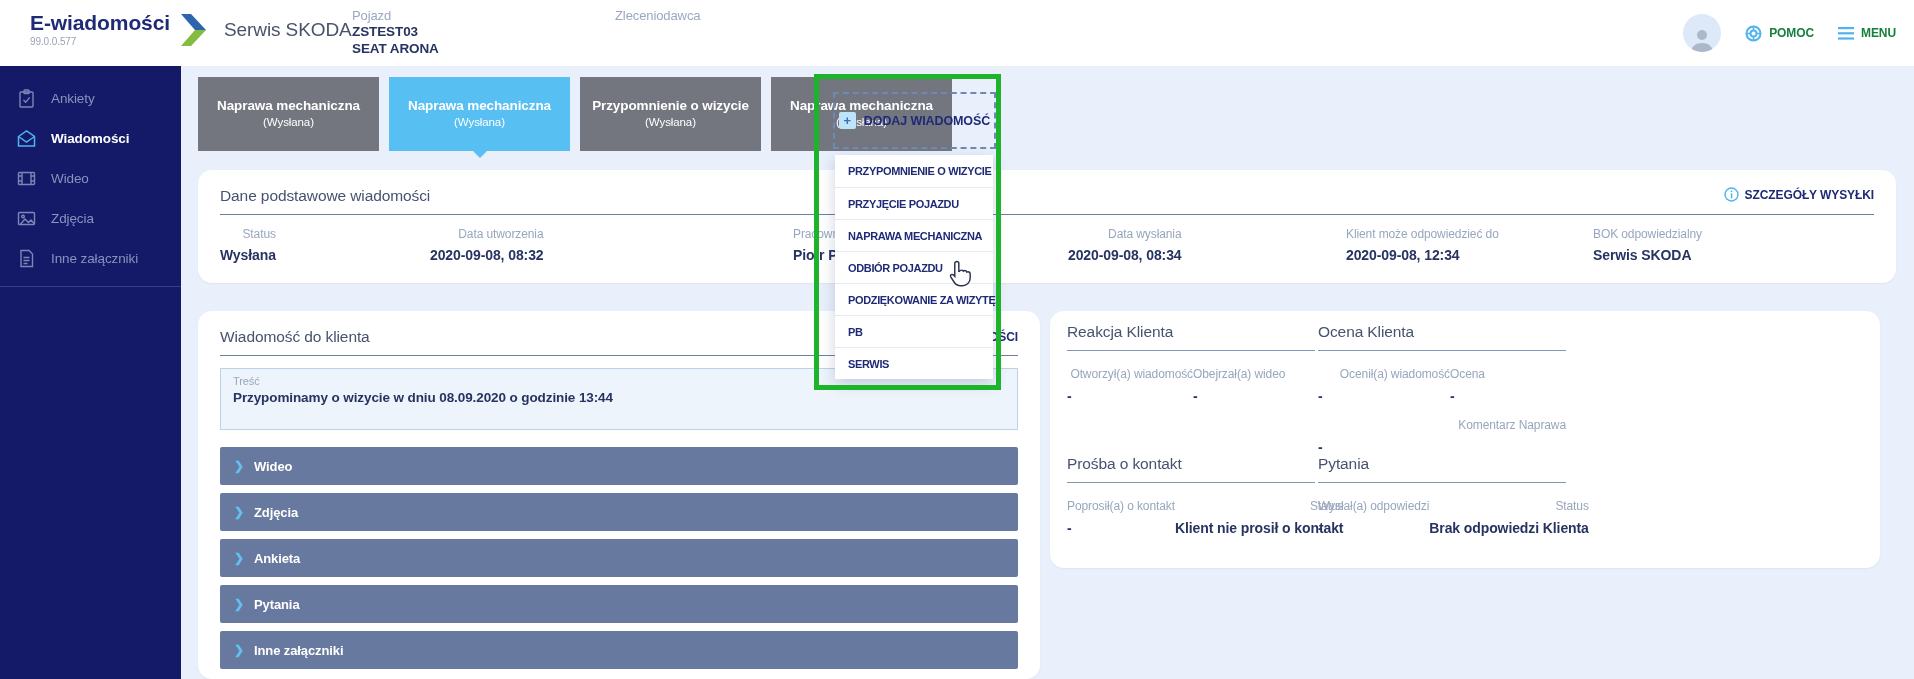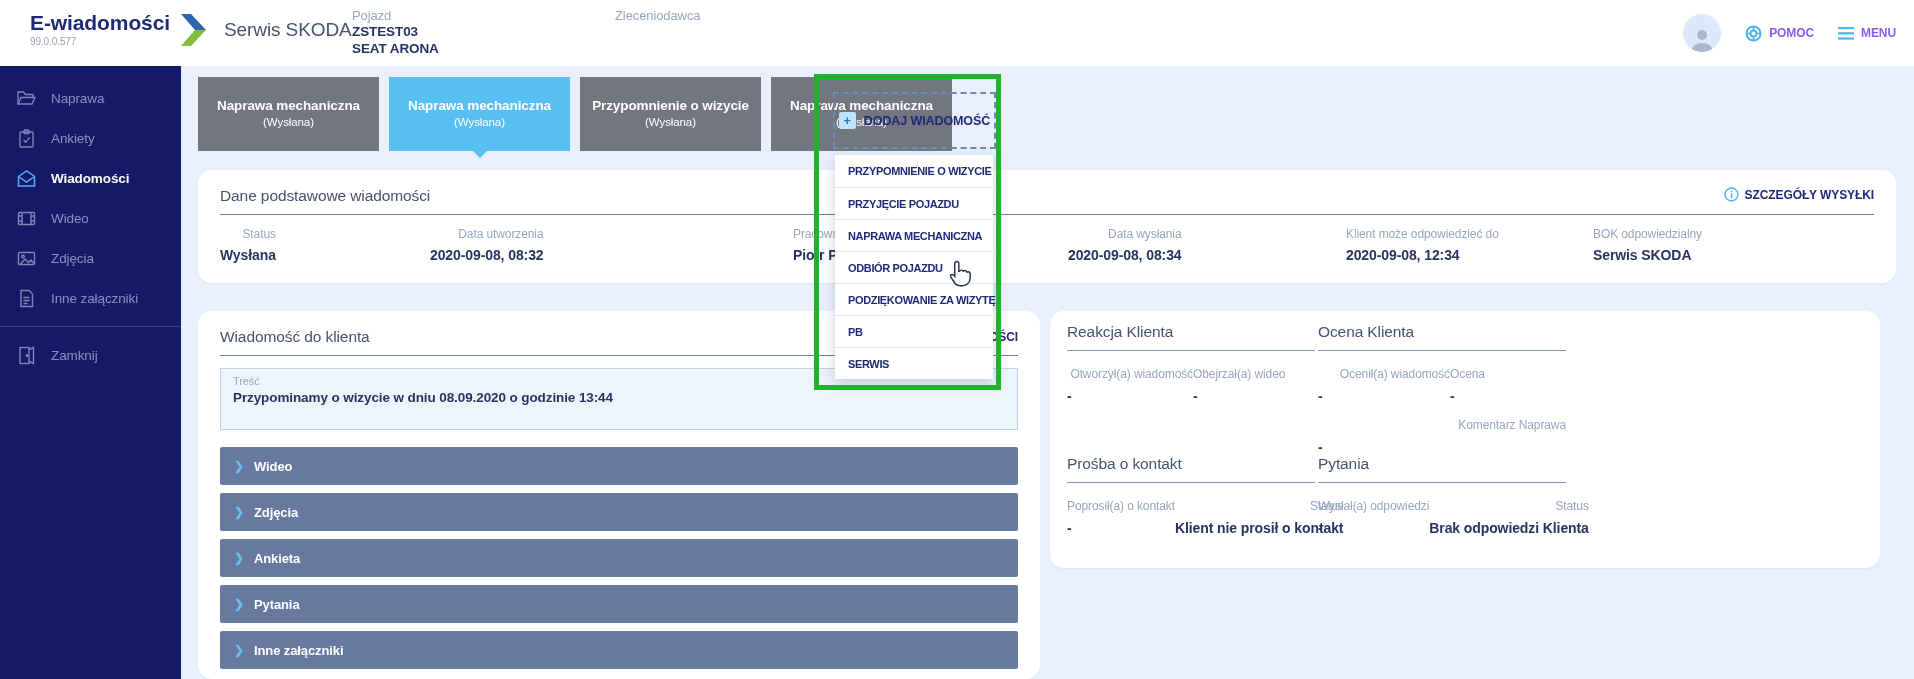--- a/index.html
+++ b/index.html
@@ -13,21 +13,21 @@
   .logo-txt { display:flex; flex-direction:column; }
   .logo-title { font-size:21px; font-weight:bold; color:#1f2a77; line-height:22px; }
   .logo-version { font-size:10px; color:#9aa3b5; margin-top:2px; }
   .logo-chevron { margin:0 14px 0 10px; }
   .logo-brand { font-size:19px; color:#49536b; }
   .hdr-col { position:absolute; top:9px; }
   .hdr-label { font-size:13px; color:#9aa8bf; line-height:14px; }
   .hdr-value { font-size:13.5px; font-weight:bold; color:#273462; line-height:17px; }
   .hdr-right { position:absolute; right:18px; top:0; height:66px; display:flex; align-items:center; gap:24px; }
   .avatar { width:38px; height:38px; border-radius:50%; background:#dde9f8; display:flex; align-items:flex-end; justify-content:center; overflow:hidden; cursor:pointer; }
-  .hdr-btn { display:flex; align-items:center; gap:7px; font-size:12px; font-weight:bold; color:#8b5cf6; cursor:pointer; }
+  .hdr-btn { display:flex; align-items:center; gap:7px; font-size:12px; font-weight:bold; color:#15803d; cursor:pointer; }
 
   
   .sidebar { position:absolute; left:0; top:66px; width:181px; height:613px; background:#141a68; padding-top:12px; z-index:4; }
   .sb-item { display:flex; align-items:center; height:40px; padding-left:16px; gap:14px; color:#8b91bd; cursor:pointer; }
   .sb-item .sb-icon { color:#7d86b5; display:flex; }
   .sb-item.active { color:#ffffff; font-weight:bold; }
   .sb-item.active .sb-icon { color:#4fb3f0; }
   .sb-label { font-size:13.5px; }
   .sb-divider { height:1px; background:rgba(255,255,255,0.16); margin:8px 0; }
 
@@ -132,29 +132,20 @@
         </svg>
         <span>MENU</span>
       </div>
     </div>
   </div>
 
   <div class="sidebar">
     <div class="sb-item">
       <span class="sb-icon">
         <svg width="21" height="21" viewBox="0 0 21 21" fill="none" stroke="currentColor" stroke-width="1.4">
-            <path d="M2 16V4h5.5l2 2.5H17v3"></path>
-            <path d="M2 16l3-6.5h14L16 16z"></path>
-          </svg>
-      </span>
-      <span class="sb-label">Naprawa</span>
-    </div>
-    <div class="sb-item">
-      <span class="sb-icon">
-        <svg width="21" height="21" viewBox="0 0 21 21" fill="none" stroke="currentColor" stroke-width="1.4">
             <rect x="4" y="4" width="13" height="15" rx="1"></rect>
             <rect x="8" y="2" width="5" height="3.5" rx="0.8"></rect>
             <path d="M7.5 12l2.2 2.2 4-4.8"></path>
           </svg>
       </span>
       <span class="sb-label">Ankiety</span>
     </div>
     <div class="sb-item active">
       <span class="sb-icon">
         <svg width="21" height="21" viewBox="0 0 21 21" fill="none" stroke="currentColor" stroke-width="1.5">
@@ -186,30 +177,20 @@
     <div class="sb-item">
       <span class="sb-icon">
         <svg width="21" height="21" viewBox="0 0 21 21" fill="none" stroke="currentColor" stroke-width="1.4">
             <path d="M5 2.5h8l3.5 3.5v12.5H5z"></path>
             <path d="M7.5 9.5h6M7.5 12.5h6M7.5 15.5h4"></path>
           </svg>
       </span>
       <span class="sb-label">Inne załączniki</span>
     </div>
     <div class="sb-divider"></div>
-    <div class="sb-item">
-      <span class="sb-icon">
-        <svg width="21" height="21" viewBox="0 0 21 21" fill="none" stroke="currentColor" stroke-width="1.4">
-            <rect x="4" y="2.5" width="9" height="16"></rect>
-            <path d="M13 4.5l4.5-2v16l-4.5-2"></path>
-            <circle cx="11" cy="10.5" r="0.8" fill="currentColor"></circle>
-          </svg>
-      </span>
-      <span class="sb-label">Zamknij</span>
-    </div>
   </div>
 
   <div class="tabs">
     <div class="tab">
       <div class="tab-title">Naprawa mechaniczna</div>
       <div class="tab-status">(Wysłana)</div>
     </div>
     <div class="tab active">
       <div class="tab-title">Naprawa mechaniczna</div>
       <div class="tab-status">(Wysłana)</div>

